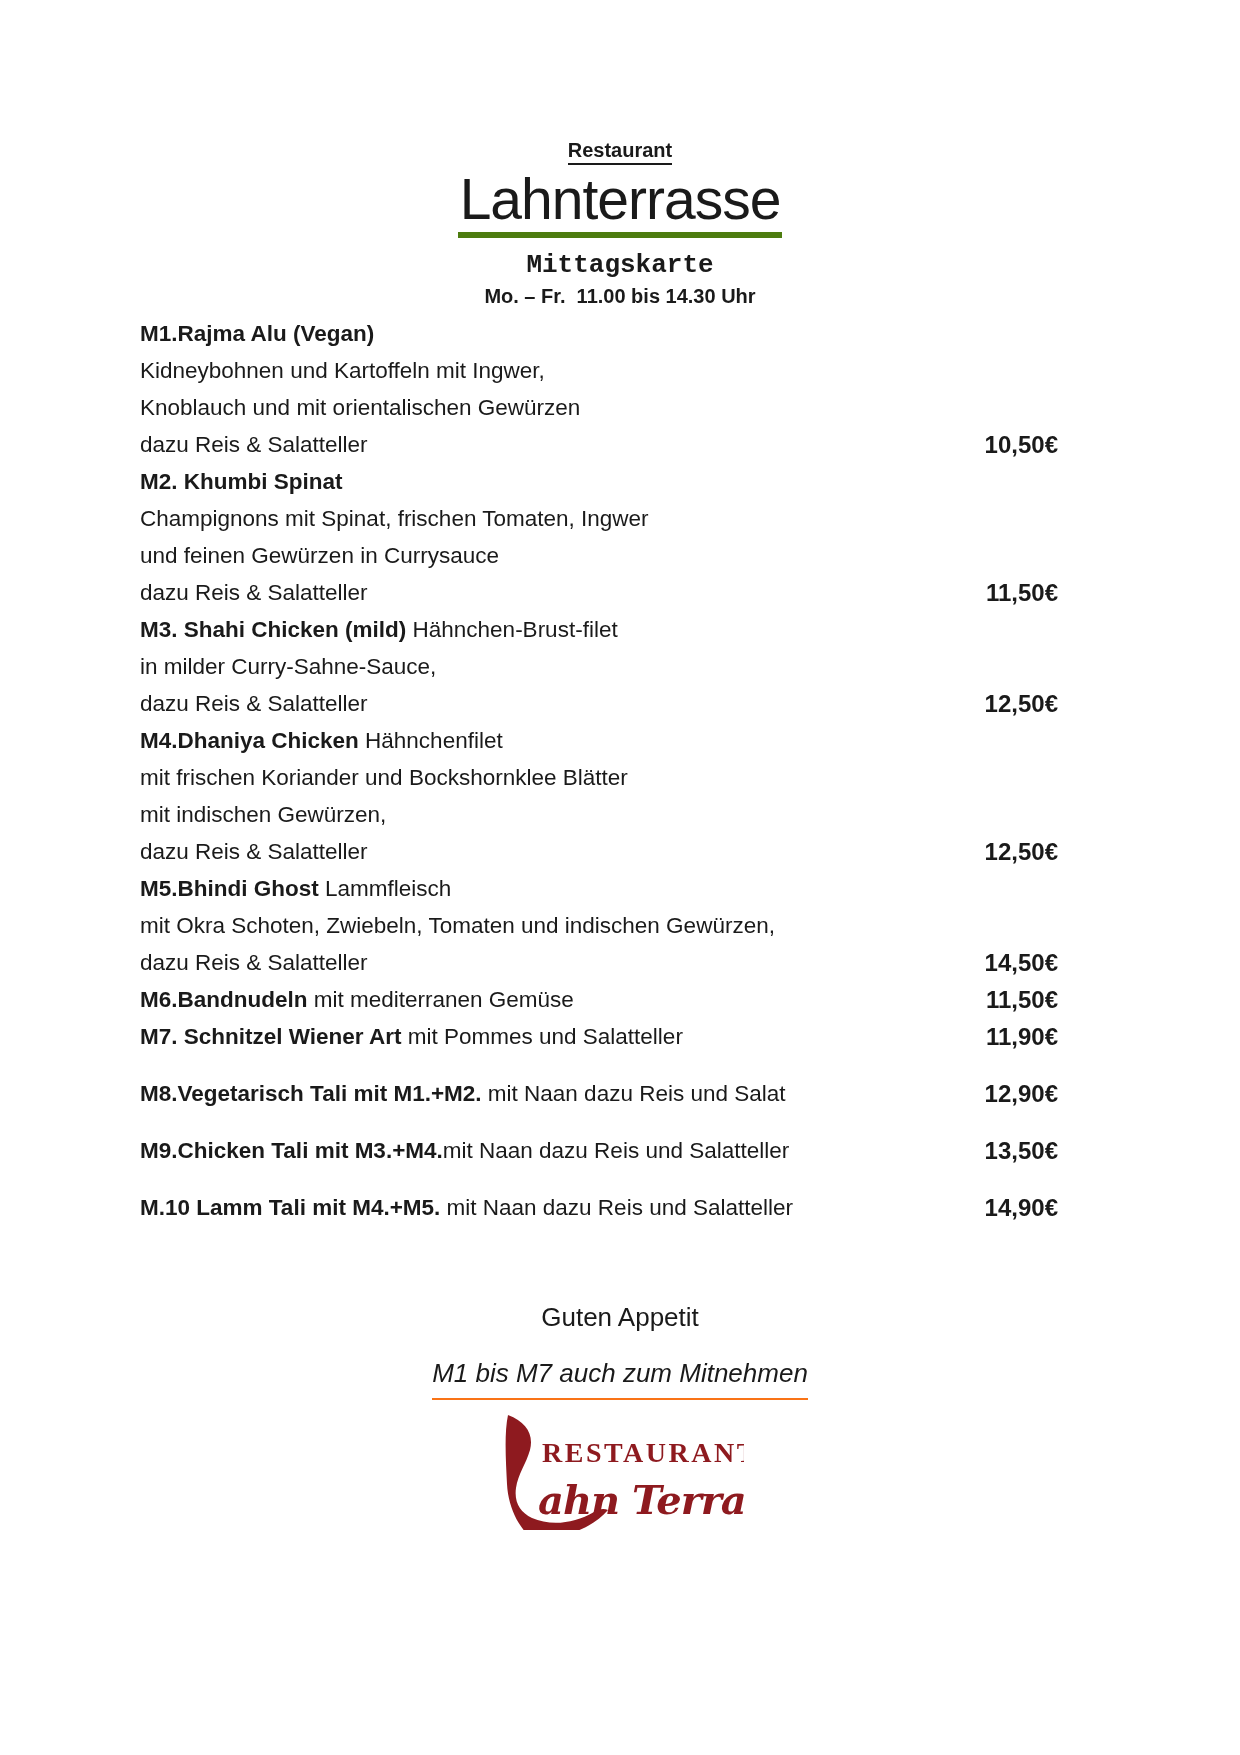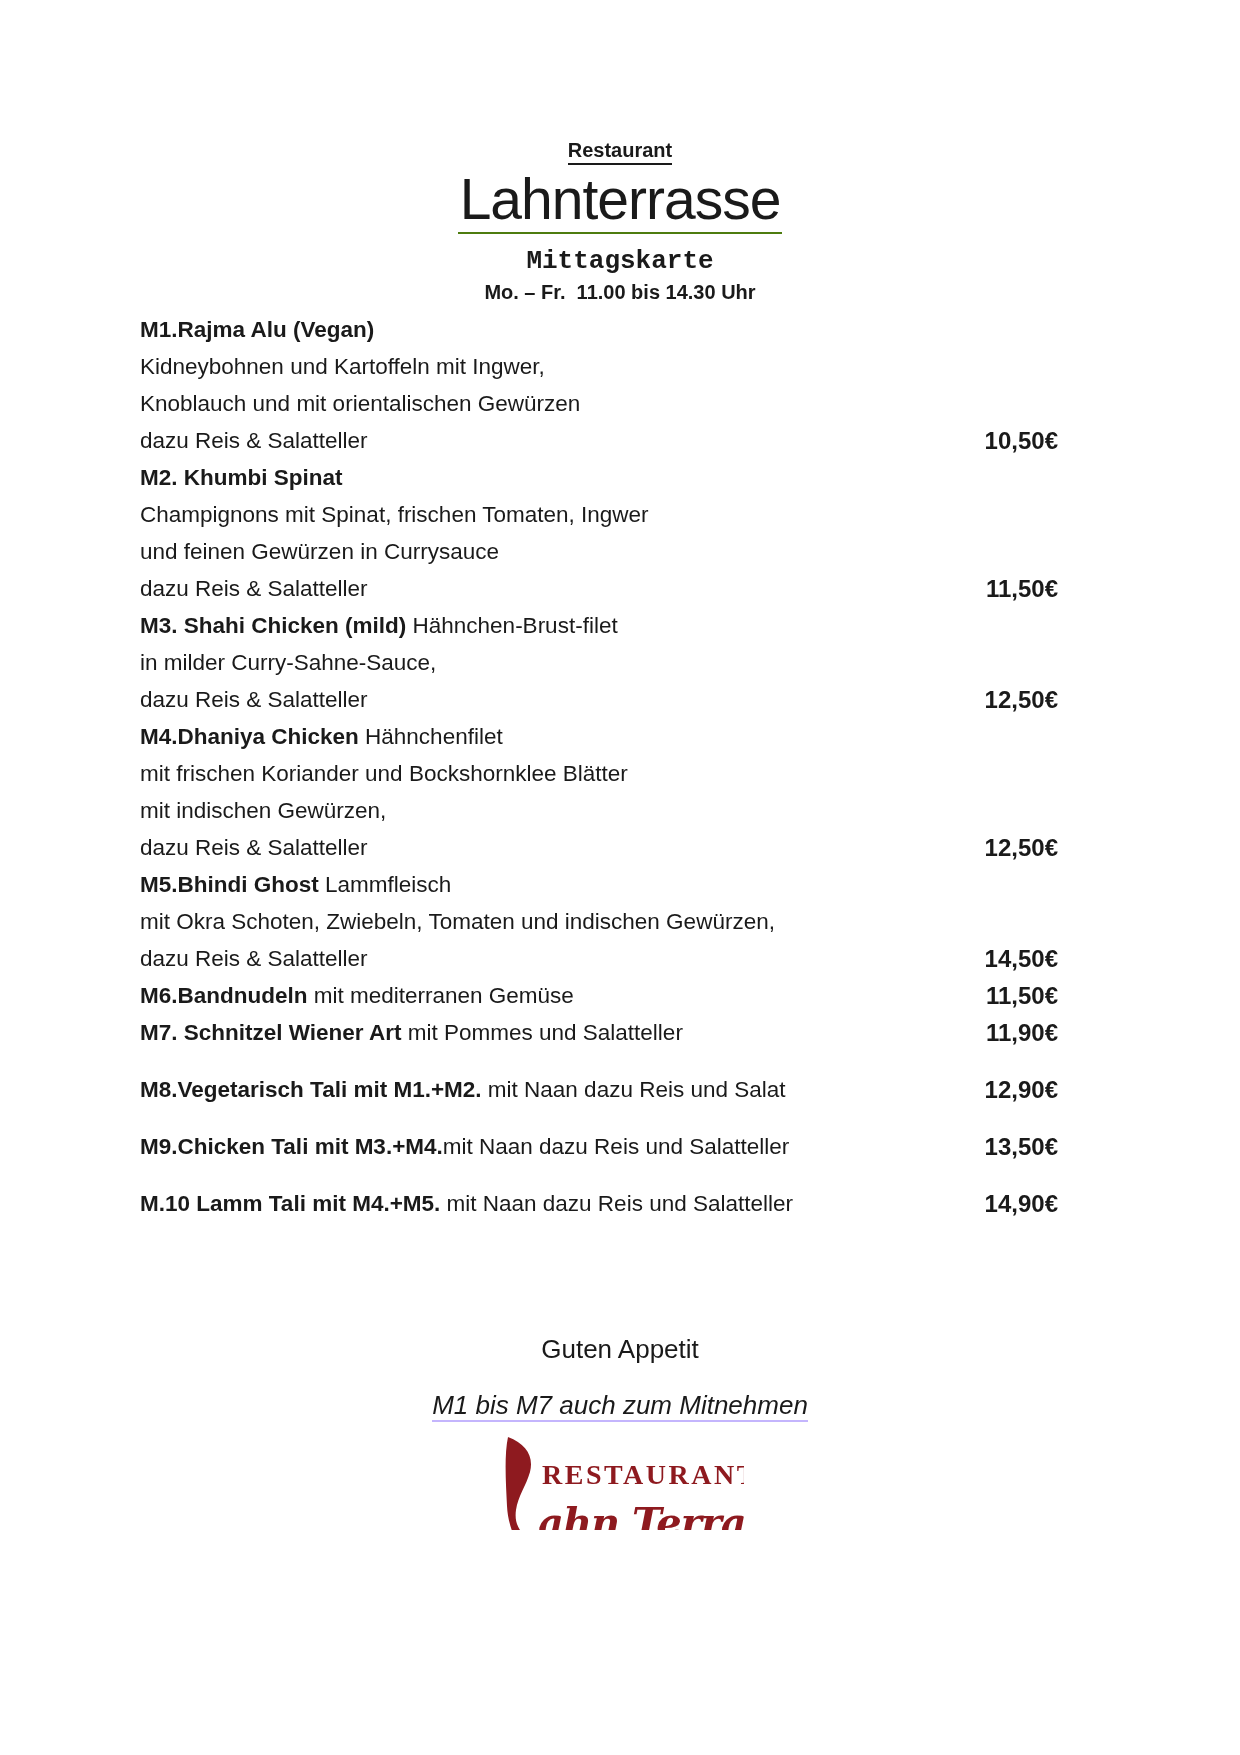--- a/index.html
+++ b/index.html
@@ -21,21 +21,21 @@
     border-bottom: 2px solid #1a1a1a;
     padding-bottom: 1px;
   }
   .title {
     display: inline-block;
     font-size: 57px;
     font-weight: 400;
     letter-spacing: -1px;
     line-height: 60px;
     margin-top: 4px;
-    border-bottom: 2px solid #4d7c0f;
+    border-bottom: 6px solid #4d7c0f;
     padding: 0 2px 3px 2px;
   }
   .subtitle {
     font-size: 26px;
     font-weight: bold;
     line-height: 32px;
     margin-top: 11px;
     font-family: Liberation Mono, monospace;
   }
   .hours {
@@ -61,30 +61,30 @@
   .price {
     margin-left: auto;
     font-weight: bold;
     font-size: 24px;
     white-space: nowrap;
   }
   .footer { text-align: center; }
   .closing {
     font-size: 26px;
     line-height: 30px;
-    margin-top: 112px;
+    margin-top: 76px;
   }
   .takeaway {
     display: inline-block;
     font-size: 26px;
     font-style: italic;
     line-height: 30px;
     margin-top: 26px;
-    border-bottom: 2px solid #c4b5fd;
-    padding-bottom: 0;
+    border-bottom: 2px solid #f97316;
+    padding-bottom: 10px;
   }
   .logo {
     margin-top: 12px;
     display: flex;
     justify-content: center;
   }
   .logo svg { display: block; }
   .logo-restaurant-text {
     font-family: "Liberation Serif", "DejaVu Serif", serif;
     font-weight: bold;

